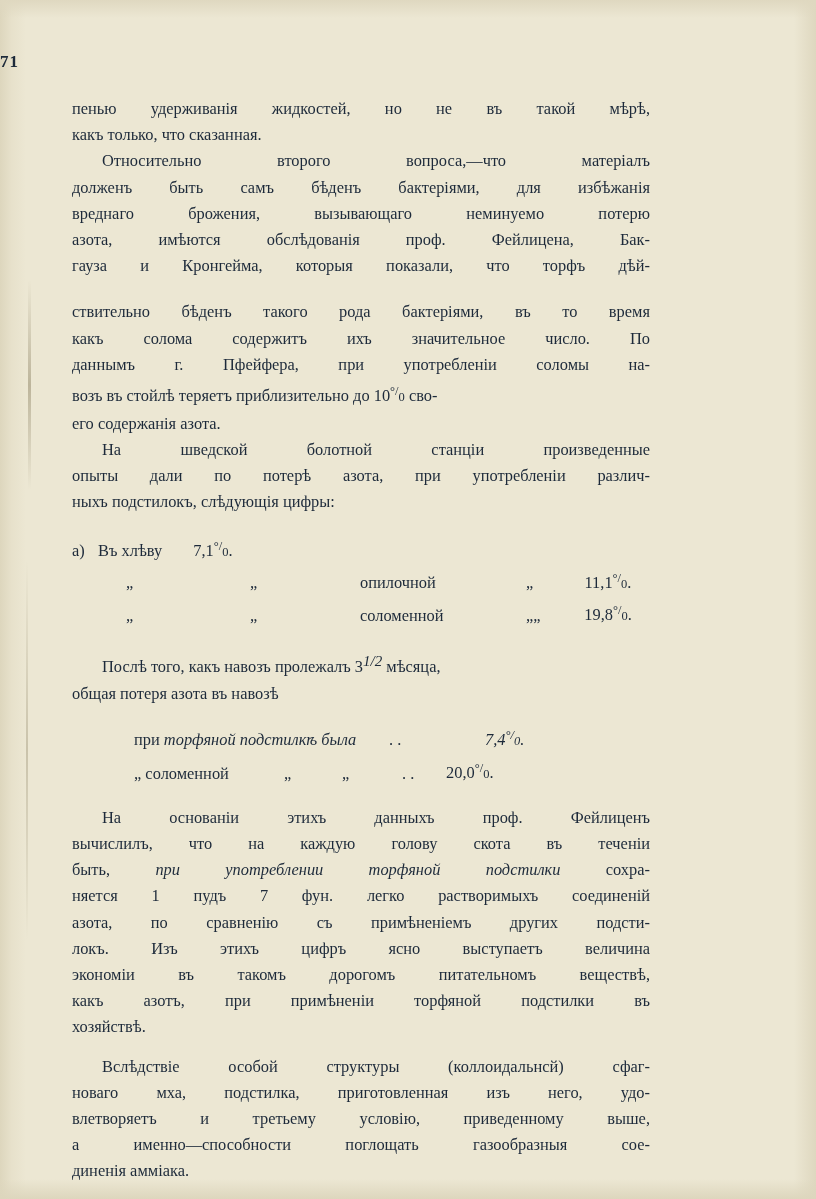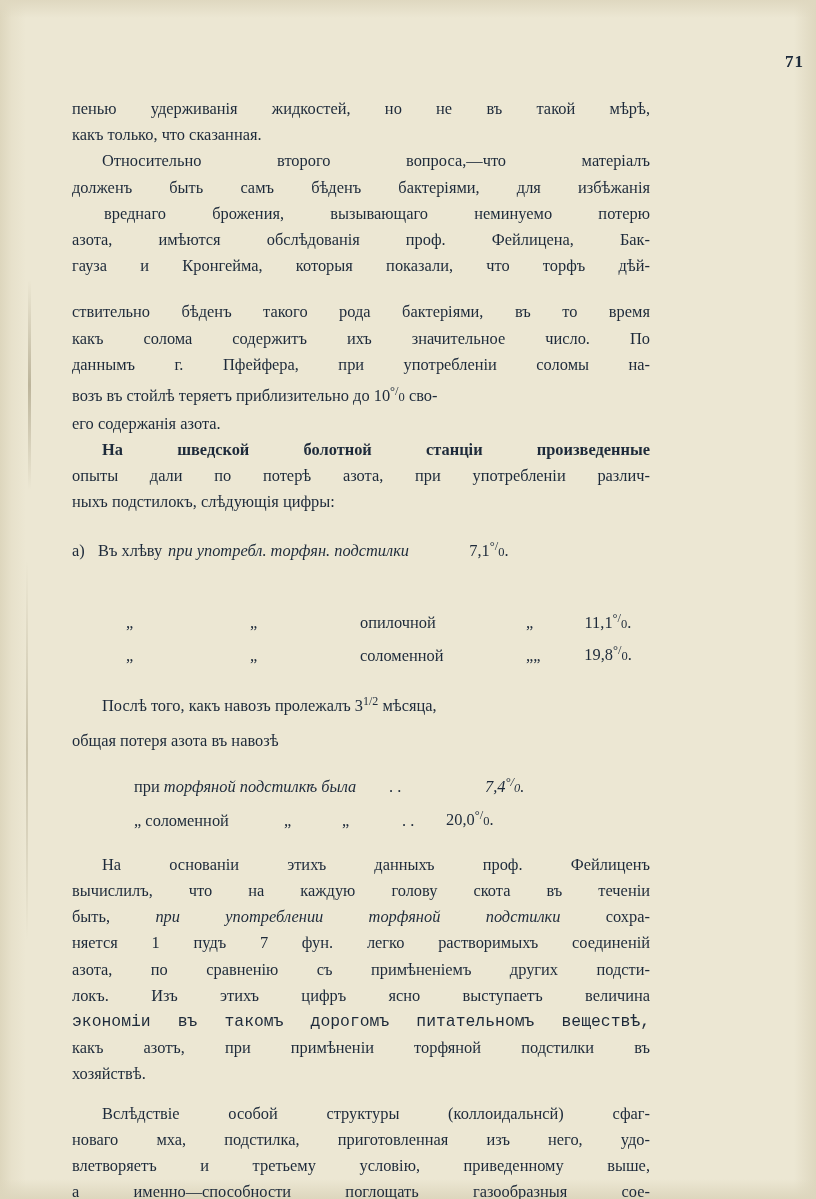--- a/index.html
+++ b/index.html
@@ -68,21 +68,21 @@
     position: absolute;
     left: 0; top: 0;
     width: 816px;
     height: 1199px;
   }
   .folio {
     position: absolute;
     top: 52px;
     left: 0;
     width: 804px;
-    text-align: right;
+    text-align: left;
     font-size: 17px;
     font-weight: bold;
     letter-spacing: 1px;
   }
   .body-col {
     position: absolute;
     left: 72px;
     top: 96px;
     width: 578px;
     font-size: 16.4px;
@@ -93,22 +93,23 @@
     margin: 0;
   }
   .spread {
     text-align: justify;
     text-align-last: justify;
   }
   .nospread {
     text-align-last: left;
   }
   sup.frac {
-    font-size: 12px;
+    font-size: 15px;
     vertical-align: super;
+    font-style: italic;
   }
   .pct {
     font-size: 12.5px;
     vertical-align: super;
   }
   .pct-sub {
     font-size: 12.5px;
   }
   i, .ital {
     font-style: italic;
@@ -168,64 +169,63 @@
   <div class="body-col">
 
     <p>
       <span class="spread" style="display:block;">пенью удерживанія жидкостей, но не въ такой мѣрѣ,</span>
       <span class="nospread" style="display:block;">какъ только, что сказанная.</span>
     </p>
 
     <p>
       <span class="spread" style="display:block; text-indent:30px;">Относительно второго вопроса,—что матеріалъ</span>
       <span class="spread" style="display:block;">долженъ быть самъ бѣденъ бактеріями, для избѣжанія</span>
-      <span class="spread" style="display:block;margin-left:32px;">вреднаго брожения, вызывающаго неминуемо потерю</span>
+      <span class="spread" style="display:block;">вреднаго брожения, вызывающаго неминуемо потерю</span>
       <span class="spread" style="display:block;">азота, имѣются обслѣдованія проф. Фейлицена, Бак-</span>
       <span class="spread" style="display:block;">гауза и Кронгейма, которыя показали, что торфъ дѣй-</span>
       <span class="spread" style="display:block;margin-top:20px;">ствительно бѣденъ такого рода бактеріями, въ то время</span>
       <span class="spread" style="display:block;">какъ солома содержитъ ихъ значительное число. По</span>
       <span class="spread" style="display:block;">даннымъ г. Пфейфера, при употребленіи соломы на-</span>
       <span class="nospread" style="display:block;"><span>возъ въ стойлѣ теряетъ приблизительно до 10</span><span class="pct">°/</span><span class="pct-sub">0</span><span> сво-</span></span>
       <span class="nospread" style="display:block;">его содержанія азота.</span>
     </p>
 
     <p>
-      <span class="spread" style="display:block; text-indent:30px;font-weight:bold;">На шведской болотной станціи произведенные</span>
+      <span class="spread" style="display:block; text-indent:30px;">На шведской болотной станціи произведенные</span>
       <span class="spread" style="display:block;">опыты дали по потерѣ азота, при употребленіи различ-</span>
       <span class="nospread" style="display:block;">ныхъ подстилокъ, слѣдующія цифры:</span>
     </p>
 
     <div class="table-block">
       <div class="tr">
         <span class="c-marker">а)</span>
         <span class="c-1">Въ хлѣву</span>
-        <span class="c-2 ital" style="width:276px; flex:0 0 276px;">при употребл. торфян. подстилки</span>
         <span class="c-4" style="width:90px; flex:0 0 90px;"><span>7,1</span><span class="pct">°/</span><span class="pct-sub">0</span><span>.</span></span>
       </div>
       <div class="tr">
         <span class="c-marker"></span>
         <span class="c-1" style="padding-left:28px;">„</span>
         <span class="c-2" style="width:110px; flex:0 0 110px; padding-left:54px;">„</span>
         <span class="c-2" style="width:166px; flex:0 0 166px;">опилочной</span>
         <span class="c-3" style="width:36px; flex:0 0 36px; text-align:left;">„</span>
-        <span class="c-4" style="width:92px; flex:0 0 92px;margin-top:40px;"><span>11,1</span><span class="pct">°/</span><span class="pct-sub">0</span><span>.</span></span>
+        <span class="c-4" style="width:92px; flex:0 0 92px;"><span>11,1</span><span class="pct">°/</span><span class="pct-sub">0</span><span>.</span></span>
       </div>
       <div class="tr">
         <span class="c-marker"></span>
         <span class="c-1" style="padding-left:28px;">„</span>
         <span class="c-2" style="width:110px; flex:0 0 110px; padding-left:54px;">„</span>
         <span class="c-2" style="width:166px; flex:0 0 166px;">соломенной</span>
         <span class="c-3" style="width:36px; flex:0 0 36px; text-align:left;">„„</span>
         <span class="c-4" style="width:92px; flex:0 0 92px;"><span>19,8</span><span class="pct">°/</span><span class="pct-sub">0</span><span>.</span></span>
       </div>
     </div>
 
     <p class="after-table">
       <span class="nospread" style="display:block; text-indent:30px;"><span>Послѣ того, какъ навозъ пролежалъ 3</span><sup class="frac">1/2</sup><span> мѣсяца,</span></span>
-      <span class="nospread" style="display:block;margin-top:8px;">общая потеря азота въ навозѣ</span>
+      <span class="nospread" style="display:block;">общая потеря азота въ навозѣ</span>
     </p>
 
     <div class="table-block2">
       <div class="t2-r">
         <span class="t2-a"><span>при </span><i>торфяной подстилкѣ была</i></span>
         <span class="t2-b">.  .</span>
         <span class="t2-d ital"><span>7,4</span><span class="pct">°/</span><span class="pct-sub">0</span><span>.</span></span>
       </div>
       <div class="t2-r">
         <span class="t2-a" style="width:150px; flex:0 0 150px;">„  соломенной</span>
@@ -236,21 +236,21 @@
       </div>
     </div>
 
     <p class="gap-para">
       <span class="spread" style="display:block; text-indent:30px;">На основаніи этихъ данныхъ проф. Фейлиценъ</span>
       <span class="spread" style="display:block;">вычислилъ, что на каждую голову скота въ теченіи</span>
       <span class="spread" style="display:block;"><span>быть, </span><i>при употреблении торфяной подстилки</i><span> сохра-</span></span>
       <span class="spread" style="display:block;">няется 1 пудъ 7 фун. легко растворимыхъ соединеній</span>
       <span class="spread" style="display:block;">азота, по сравненію съ примѣненіемъ других подсти-</span>
       <span class="spread" style="display:block;">локъ. Изъ этихъ цифръ ясно выступаетъ величина</span>
-      <span class="spread" style="display:block;font-family:Liberation Mono, monospace;">экономіи въ такомъ дорогомъ питательномъ веществѣ,</span>
+      <span class="spread" style="display:block;">экономіи въ такомъ дорогомъ питательномъ веществѣ,</span>
       <span class="spread" style="display:block;">какъ азотъ, при примѣненіи торфяной подстилки въ</span>
       <span class="nospread" style="display:block;">хозяйствѣ.</span>
     </p>
 
     <p class="gap-para-sm">
       <span class="spread" style="display:block; text-indent:30px;">Вслѣдствіе особой структуры (коллоидальнсй) сфаг-</span>
       <span class="spread" style="display:block;">новаго мха, подстилка, приготовленная изъ него, удо-</span>
       <span class="spread" style="display:block;">влетворяетъ и третьему условію, приведенному выше,</span>
       <span class="spread" style="display:block;">а именно—способности поглощать газообразныя сое-</span>
       <span class="nospread" style="display:block;">диненія амміака.</span>

